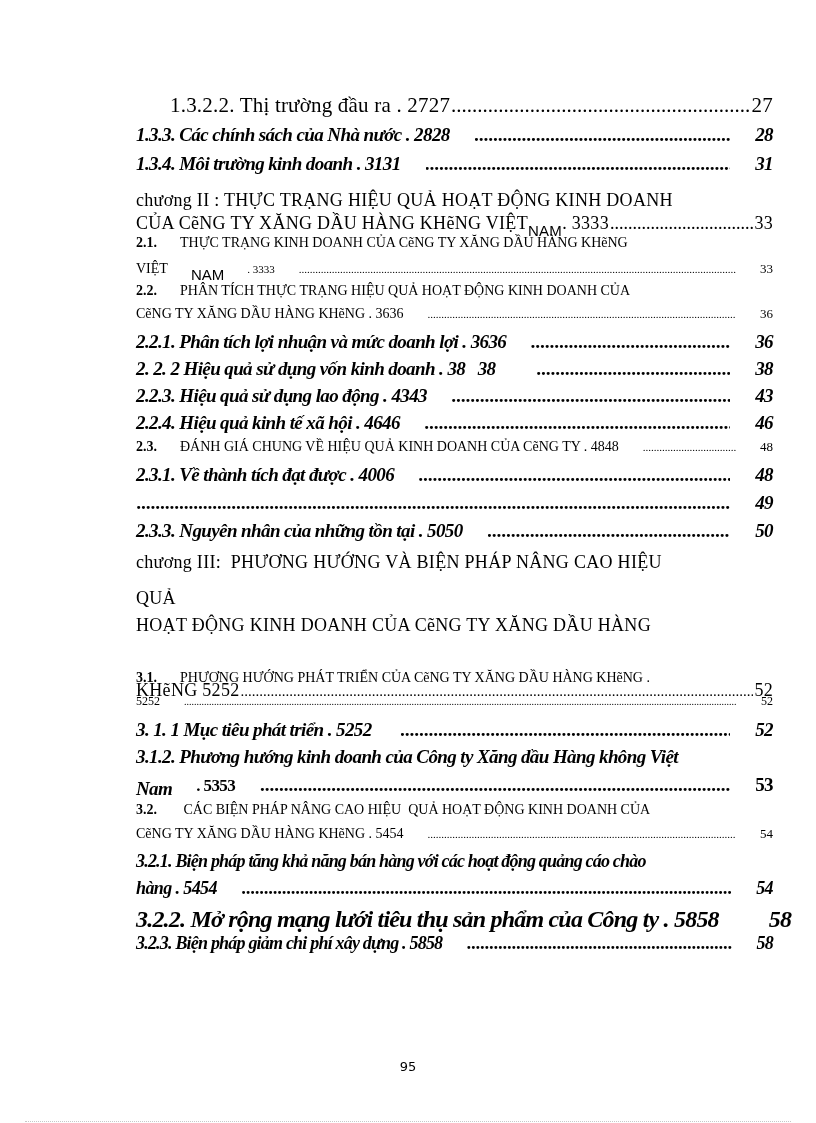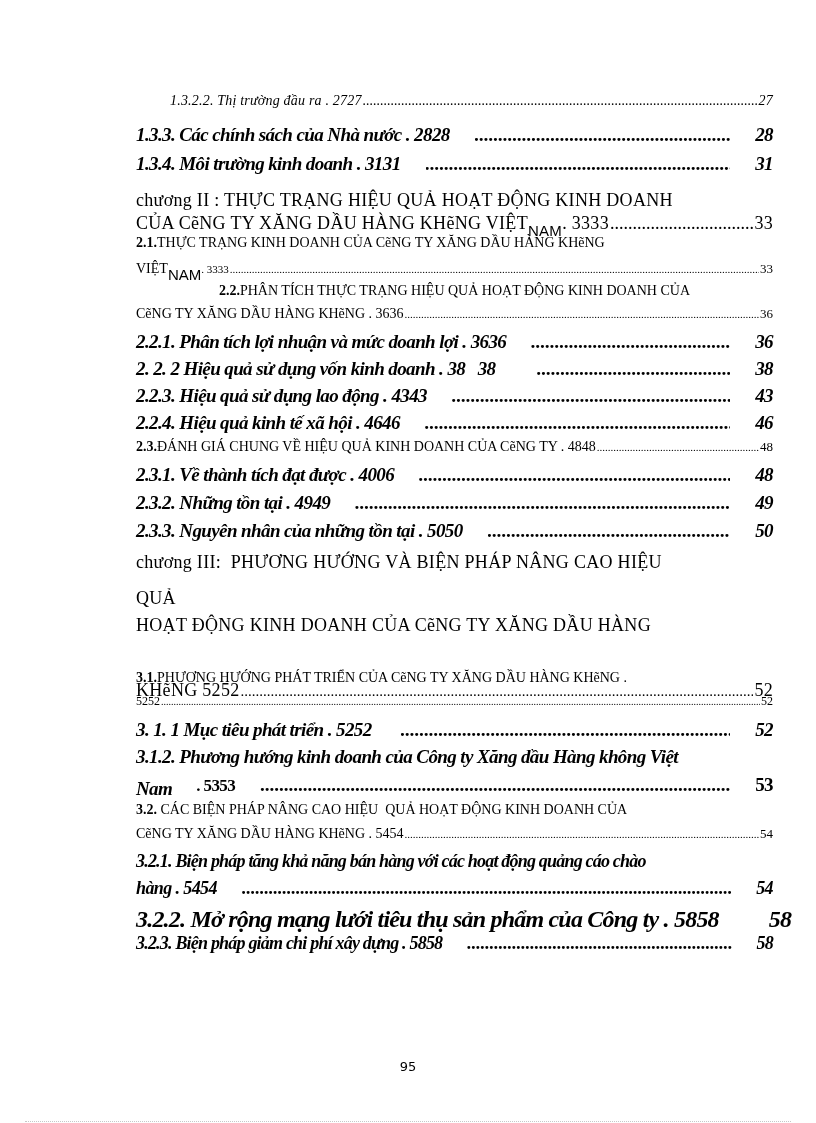--- a/index.html
+++ b/index.html
@@ -14,23 +14,23 @@
     .line .txt { flex: 0 0 auto; }
     .line .dots {
       flex: 1 1 auto; overflow: hidden; margin: 0 1px;
       letter-spacing: 0px;
     }
     .line .dots::after {
       content: "...........................................................................................................................................................................................................................................................................................";
     }
     .line .pg { flex: 0 0 auto; }
     .l1 { font-size: 19px; font-style: italic; font-weight: bold; letter-spacing: -0.6px; gap: 24px; }
-    .l1i { font-size: 14px; font-style: italic; font-weight: normal; letter-spacing: 0.2px; }
+    .l1i { font-size: 21px; font-weight: normal; letter-spacing: 0.2px; }
     .chap { font-size: 18px; font-weight: normal; letter-spacing: 0.3px; }
-    .sec { font-size: 14px; font-weight: normal; letter-spacing: 0px; }
+    .sec { font-size: 14px; font-weight: normal; letter-spacing: 0px; gap: 23px; }
     .sec b { font-weight: bold; }
     .sub2 { font-size: 15px; position: relative; top: 7px; font-family: "Liberation Sans", sans-serif; }
     .pagenum {
       position: absolute; left: 0; width: 816px; top: 1059px; text-align: center;
       font-family: "DejaVu Sans", sans-serif; font-size: 13px;
     }
     .dotline {
       position: absolute; left: 25px; width: 766px; top: 1121px; height: 0;
       border-top: 1px dotted #c8c8c8;
     }
@@ -75,21 +75,21 @@
       <span class="txt"> THỰC TRẠNG KINH DOANH CỦA CẽNG TY XĂNG DẦU HÀNG KHẽNG</span>
     </div>
     <div class="line sec" style="top:259px;">
       <span class="txt">VIỆT </span>
       <span class="txt sub2">NAM</span>
       <span class="txt" style="font-size:11px;"> . 3333 </span>
       <span class="dots" style="font-size:11px;"></span>
       <span class="pg" style="font-size:13px;">33</span>
     </div>
 
-    <div class="line sec" style="top:283px;justify-content:center;">
+    <div class="line sec" style="top:283px;">
       <b>2.2.</b>
       <span class="txt"> PHÂN TÍCH THỰC TRẠNG HIỆU QUẢ HOẠT ĐỘNG KINH DOANH CỦA</span>
     </div>
     <div class="line sec" style="top:306px;">
       <span class="txt">CẽNG TY XĂNG DẦU HÀNG KHẽNG . 3636</span>
       <span class="dots" style="font-size:11px;"></span>
       <span class="pg" style="font-size:13px;">36</span>
     </div>
 
     <div class="line l1" style="top:331px;">
@@ -123,21 +123,20 @@
       <span class="pg" style="font-size:13px;">48</span>
     </div>
 
     <div class="line l1" style="top:464px;">
       <span class="txt">2.3.1. Về thành tích đạt được . 4006</span>
       <span class="dots"></span>
       <span class="pg">48</span>
     </div>
 
     <div class="line l1" style="top:492px;">
-      <span class="txt">2.3.2. Những tồn tại . 4949</span>
       <span class="dots"></span>
       <span class="pg">49</span>
     </div>
 
     <div class="line l1" style="top:520px;">
       <span class="txt">2.3.3. Nguyên nhân của những tồn tại . 5050</span>
       <span class="dots"></span>
       <span class="pg">50</span>
     </div>
 

